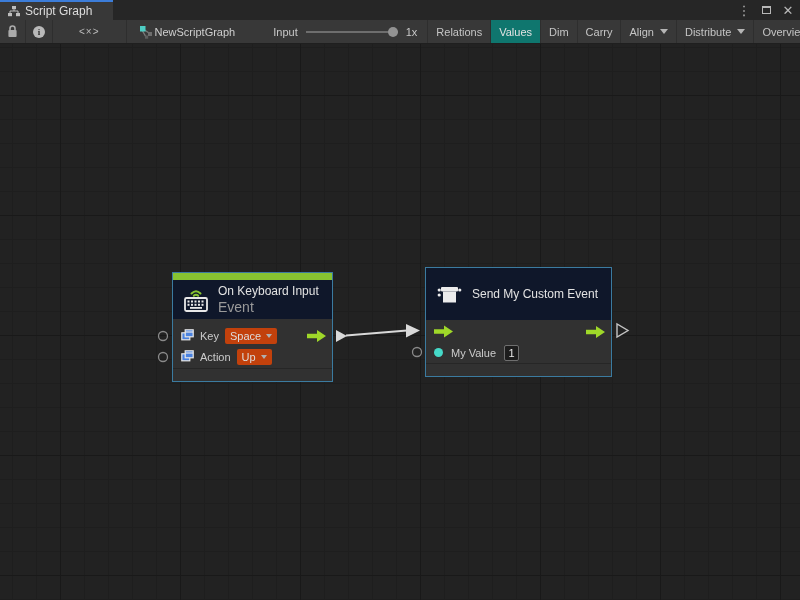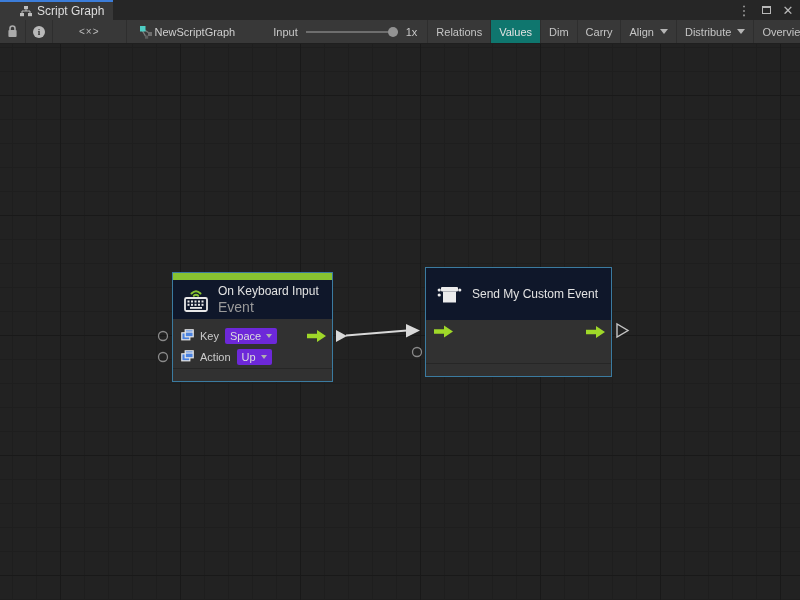--- a/index.html
+++ b/index.html
@@ -3,21 +3,21 @@
 <meta charset="utf-8">
 <style>
   * { margin:0; padding:0; box-sizing:border-box; }
   html,body { width:800px; height:600px; overflow:hidden; background:#222; }
   body { font-family:"Liberation Sans", sans-serif; color:#c8c8c8; }
   .window { position:relative; width:800px; height:600px; background:#222; }
 
   
   .tabbar { position:absolute; top:0; left:0; width:800px; height:20px; background:#262626; }
   .tab { position:absolute; left:0; top:0; height:20px; width:113px; background:#383838;
-         border-top:2px solid #3c7dd9; display:flex; align-items:center; gap:5px; padding:0 20px; }
+         border-top:2px solid #3c7dd9; display:flex; align-items:center; gap:5px; padding:0 8px; }
   .tab-label { font-size:12px; color:#dedede; white-space:nowrap; }
   .win-controls { position:absolute; right:4px; top:0; height:20px; display:flex; align-items:center; gap:6px; }
   .wc { width:16px; height:16px; display:flex; align-items:center; justify-content:center;
         color:#b8b8b8; font-size:13px; cursor:default; }
   .wc-max-box { width:9px; height:8px; border:1.5px solid #b8b8b8; border-top-width:2.5px; }
 
   
   .toolbar { position:absolute; top:20px; left:0; width:800px; height:24px; background:#383838;
              border-bottom:1px solid #1f1f1f; display:flex; align-items:stretch; font-size:11px; }
   .tb-btn { display:flex; align-items:center; justify-content:center; padding:0 8px;
@@ -50,21 +50,21 @@
 
   
   .node { position:absolute; background:#313131; border:1px solid #3b7ba0; }
   .node-event-bar { height:7px; background:#87c331; }
   .node-header { background:#0f172a; display:flex; align-items:center; gap:9px; padding:0 10px; }
   .node-title { font-size:12px; color:#e2e2e2; white-space:nowrap; }
   .node-subtitle { font-size:14px; color:#9a9a9a; margin-top:1px; }
   .node-rows { background:#313131; }
   .node-row { height:21px; display:flex; align-items:center; gap:6px; padding:0 8px; position:relative; }
   .row-label { font-size:11px; color:#cccccc; }
-  .dropdown { background:#6d28d9; border-radius:2px; height:16px; display:flex; align-items:center;
+  .dropdown { background:#c2410c; border-radius:2px; height:16px; display:flex; align-items:center;
               gap:5px; padding:0 5px; font-size:11px; color:#dddddd; }
   .dd-caret { width:0; height:0; border-left:3.5px solid transparent; border-right:3.5px solid transparent;
               border-top:4.5px solid #b0b0b0; }
   .node-footer { height:13px; border-top:1px solid #262626; background:#313131; }
   .value-box { min-width:15px; height:16px; background:#1d1d1d; border:1px solid #6f6f6f; border-radius:2px;
                color:#e8e8e8; font-size:11px; display:flex; align-items:center; justify-content:center; padding:0 3px; }
   .teal-dot { width:9px; height:9px; border-radius:50%; }
   .arrow-right-slot { position:absolute; right:5px; top:50%; transform:translateY(-50%); display:flex; }
   svg { display:block; }
 </style>
@@ -255,18 +255,23 @@
             <svg width="20" height="13" viewBox="0 0 20 13">
               <polygon points="0,4.2 10,4.2 10,0.5 19,6.5 10,12.5 10,8.8 0,8.8" fill="#9fd829"></polygon>
             </svg>
           </span>
           <span class="arrow-right-slot">
             <svg width="20" height="13" viewBox="0 0 20 13">
               <polygon points="0,4.2 10,4.2 10,0.5 19,6.5 10,12.5 10,8.8 0,8.8" fill="#9fd829"></polygon>
             </svg>
           </span>
         </div>
+        <div class="node-row" style="gap:8px;">
+          <span class="teal-dot" style="background:#45d9c8;"></span>
+          <span class="row-label">My Value</span>
+          <span class="value-box">1</span>
+        </div>
       </div>
       <div class="node-footer" style="position:absolute; left:0; right:0; bottom:0;"></div>
     </div>
 
   </div>
 </div>
 
 </body></html>

